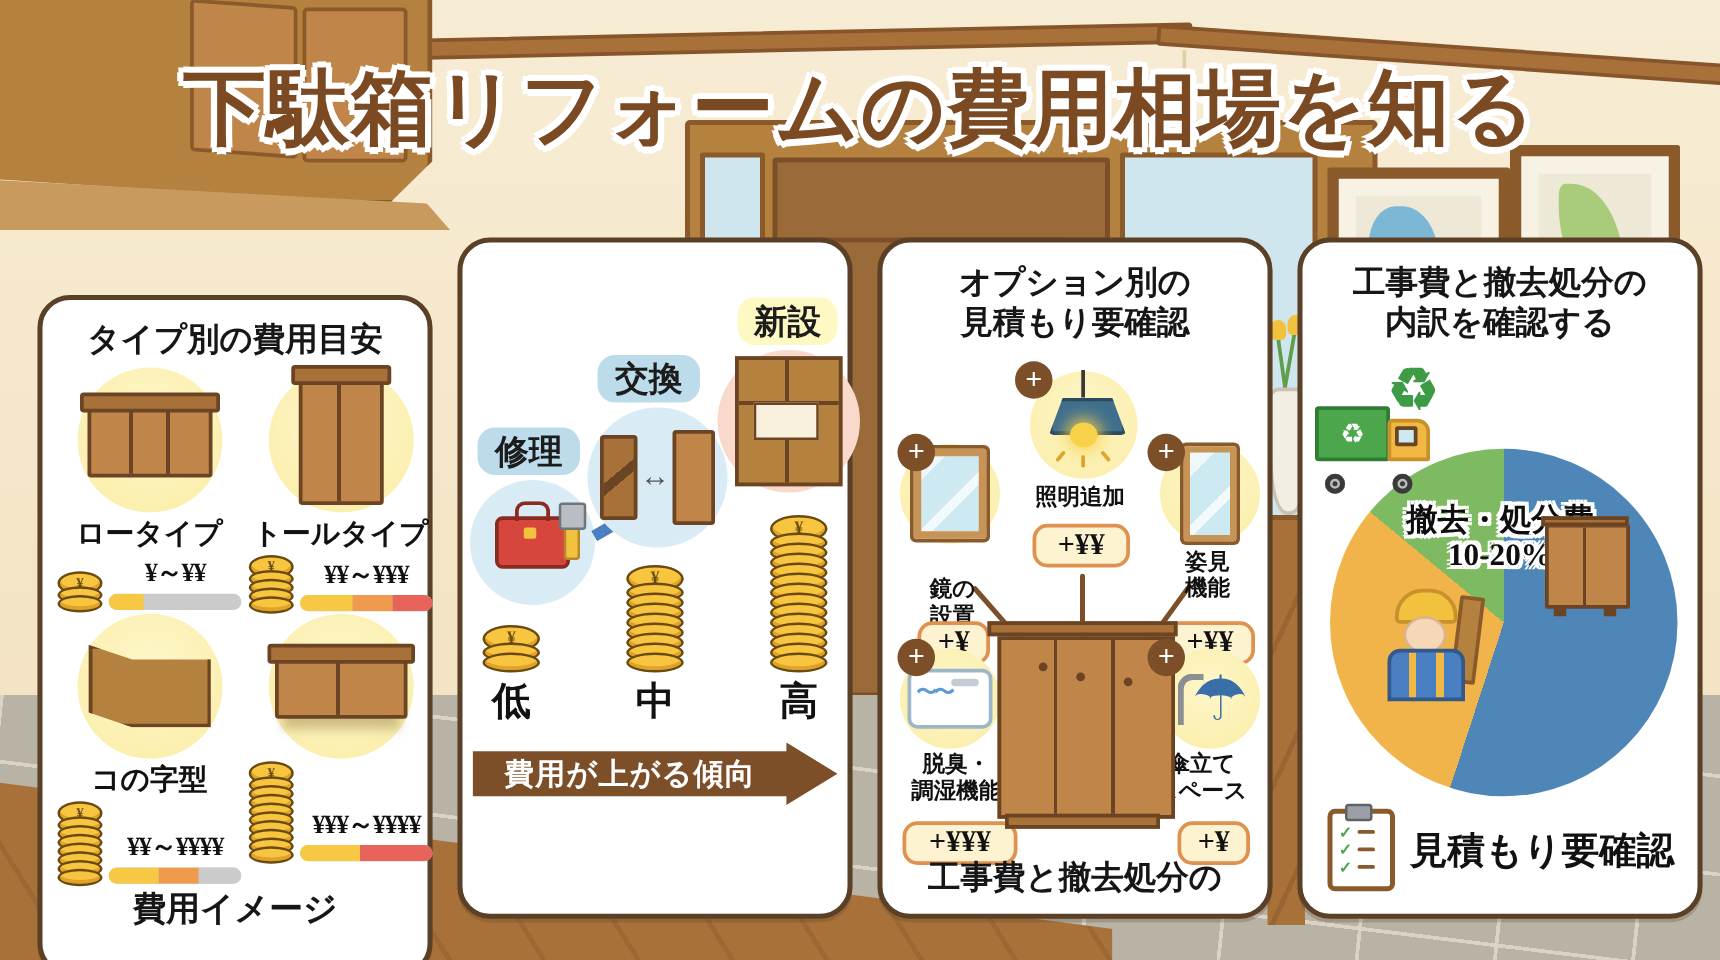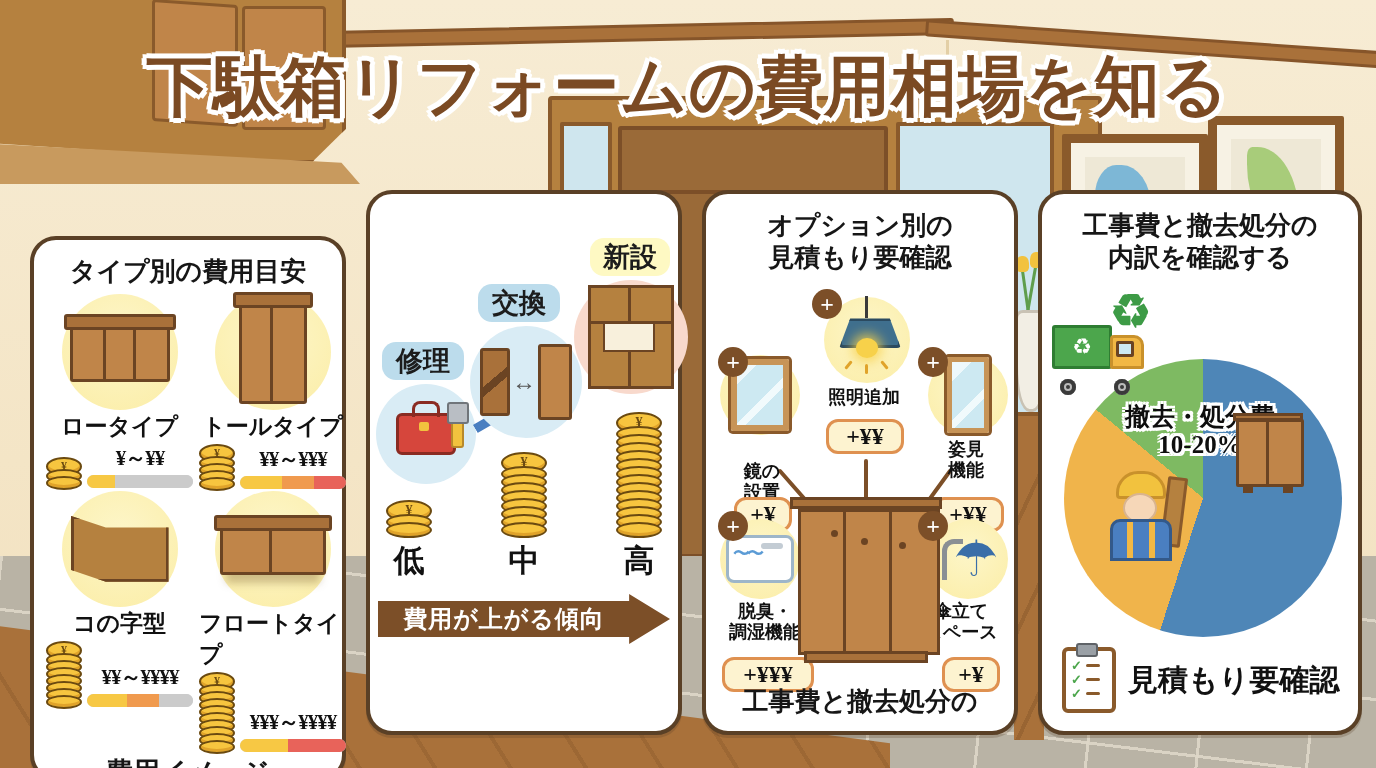--- a/index.html
+++ b/index.html
@@ -292,21 +292,20 @@
                 <span style="width: 32%; background: rgb(203, 203, 203);"></span>
               </div>
           </div>
         </div>
       </div>
 
       <div class="type-card">
         <div class="halo">
             <div class="cab cab-float"></div>
           </div>
-        <div class="type-label">フロートタイプ</div>
         <div class="cost-row">
           <div class="coins">
               <div class="coin coin-top">¥</div>
               <div class="coin"></div>
               <div class="coin"></div>
               <div class="coin"></div>
               <div class="coin"></div>
               <div class="coin"></div>
               <div class="coin"></div>
               <div class="coin"></div>

